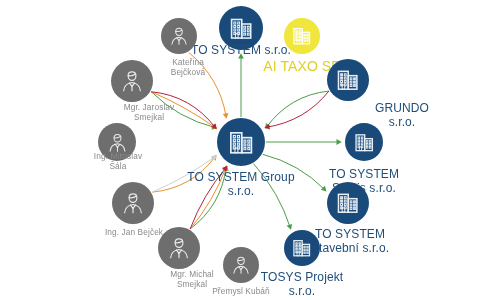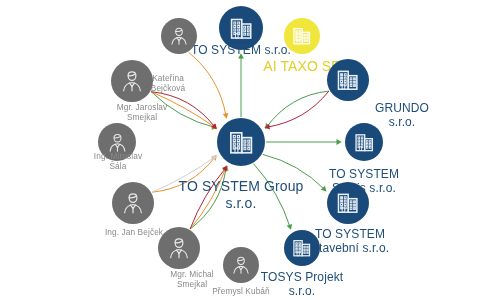--- a/index.html
+++ b/index.html
@@ -60,22 +60,21 @@
   .label-company-alt {
     color: #e0cf26;
     font-size: 14px;
   }
   .label-person {
     color: #8a8a8a;
     font-size: 8.3px;
   }
   .label-center {
     color: #1f4e79;
-    font-size: 14px;
-    margin-top: 8px;
+    font-size: 12px;
   }
 </style>
 </head>
 <body>
 
 <div id="stage">
   <svg id="edge-layer" viewBox="0 0 480 300" width="480" height="300">
       <path d="M 241.00 117.00 Q 241.00 86.25 241.00 55.50" fill="none" stroke="#4a9e4a" stroke-width="1"></path>
       <polygon points="241.00,53.30 243.90,58.50 238.10,58.50" fill="#4a9e4a"></polygon>
       <path d="M 266.00 142.00 Q 302.75 142.00 339.50 142.00" fill="none" stroke="#4a9e4a" stroke-width="1"></path>
@@ -284,34 +283,34 @@
         <svg width="22" height="22" viewBox="0 0 24 24">
           <g fill="none" stroke="#e9e9e9" stroke-width="1.1" stroke-linecap="round">
             <path d="M8.4 7.2c0-2.2 1.6-3.6 3.6-3.6s3.6 1.4 3.6 3.6c0 2.4-1.6 4.3-3.6 4.3S8.4 9.6 8.4 7.2z"></path>
             <path d="M8.5 7.1c1.6.2 4.9-.1 6.5-1.5"></path>
             <path d="M4.3 21c.5-4.2 3.2-7.1 7.7-7.6 4.5.5 7.2 3.4 7.7 7.6"></path>
             <path d="M9.6 13.8 12 17l2.4-3.2"></path>
             <path d="M12 17v4"></path>
           </g>
         </svg>
       </div>
-      <div class="label label-person" style="left: 168px; top: 58px; margin-top: 16px;">Kateřina
+      <div class="label label-person" style="left: 188px; top: 58px;">Kateřina
 Bejčková</div>
       <div class="node node-person" style="left: 132px; top: 81px; width: 42px; height: 42px;">
         <svg width="26" height="26" viewBox="0 0 24 24">
           <g fill="none" stroke="#e9e9e9" stroke-width="1.1" stroke-linecap="round">
             <path d="M8.4 7.2c0-2.2 1.6-3.6 3.6-3.6s3.6 1.4 3.6 3.6c0 2.4-1.6 4.3-3.6 4.3S8.4 9.6 8.4 7.2z"></path>
             <path d="M8.5 7.1c1.6.2 4.9-.1 6.5-1.5"></path>
             <path d="M4.3 21c.5-4.2 3.2-7.1 7.7-7.6 4.5.5 7.2 3.4 7.7 7.6"></path>
             <path d="M9.6 13.8 12 17l2.4-3.2"></path>
             <path d="M12 17v4"></path>
           </g>
         </svg>
       </div>
-      <div class="label label-person" style="left: 142px; top: 103px;">Mgr. Jaroslav
+      <div class="label label-person" style="left: 149px; top: 103px;">Mgr. Jaroslav
 Smejkal</div>
       <div class="node node-person" style="left: 117px; top: 142px; width: 38px; height: 38px;">
         <svg width="23" height="23" viewBox="0 0 24 24">
           <g fill="none" stroke="#e9e9e9" stroke-width="1.1" stroke-linecap="round">
             <path d="M8.4 7.2c0-2.2 1.6-3.6 3.6-3.6s3.6 1.4 3.6 3.6c0 2.4-1.6 4.3-3.6 4.3S8.4 9.6 8.4 7.2z"></path>
             <path d="M8.5 7.1c1.6.2 4.9-.1 6.5-1.5"></path>
             <path d="M4.3 21c.5-4.2 3.2-7.1 7.7-7.6 4.5.5 7.2 3.4 7.7 7.6"></path>
             <path d="M9.6 13.8 12 17l2.4-3.2"></path>
             <path d="M12 17v4"></path>
           </g>

